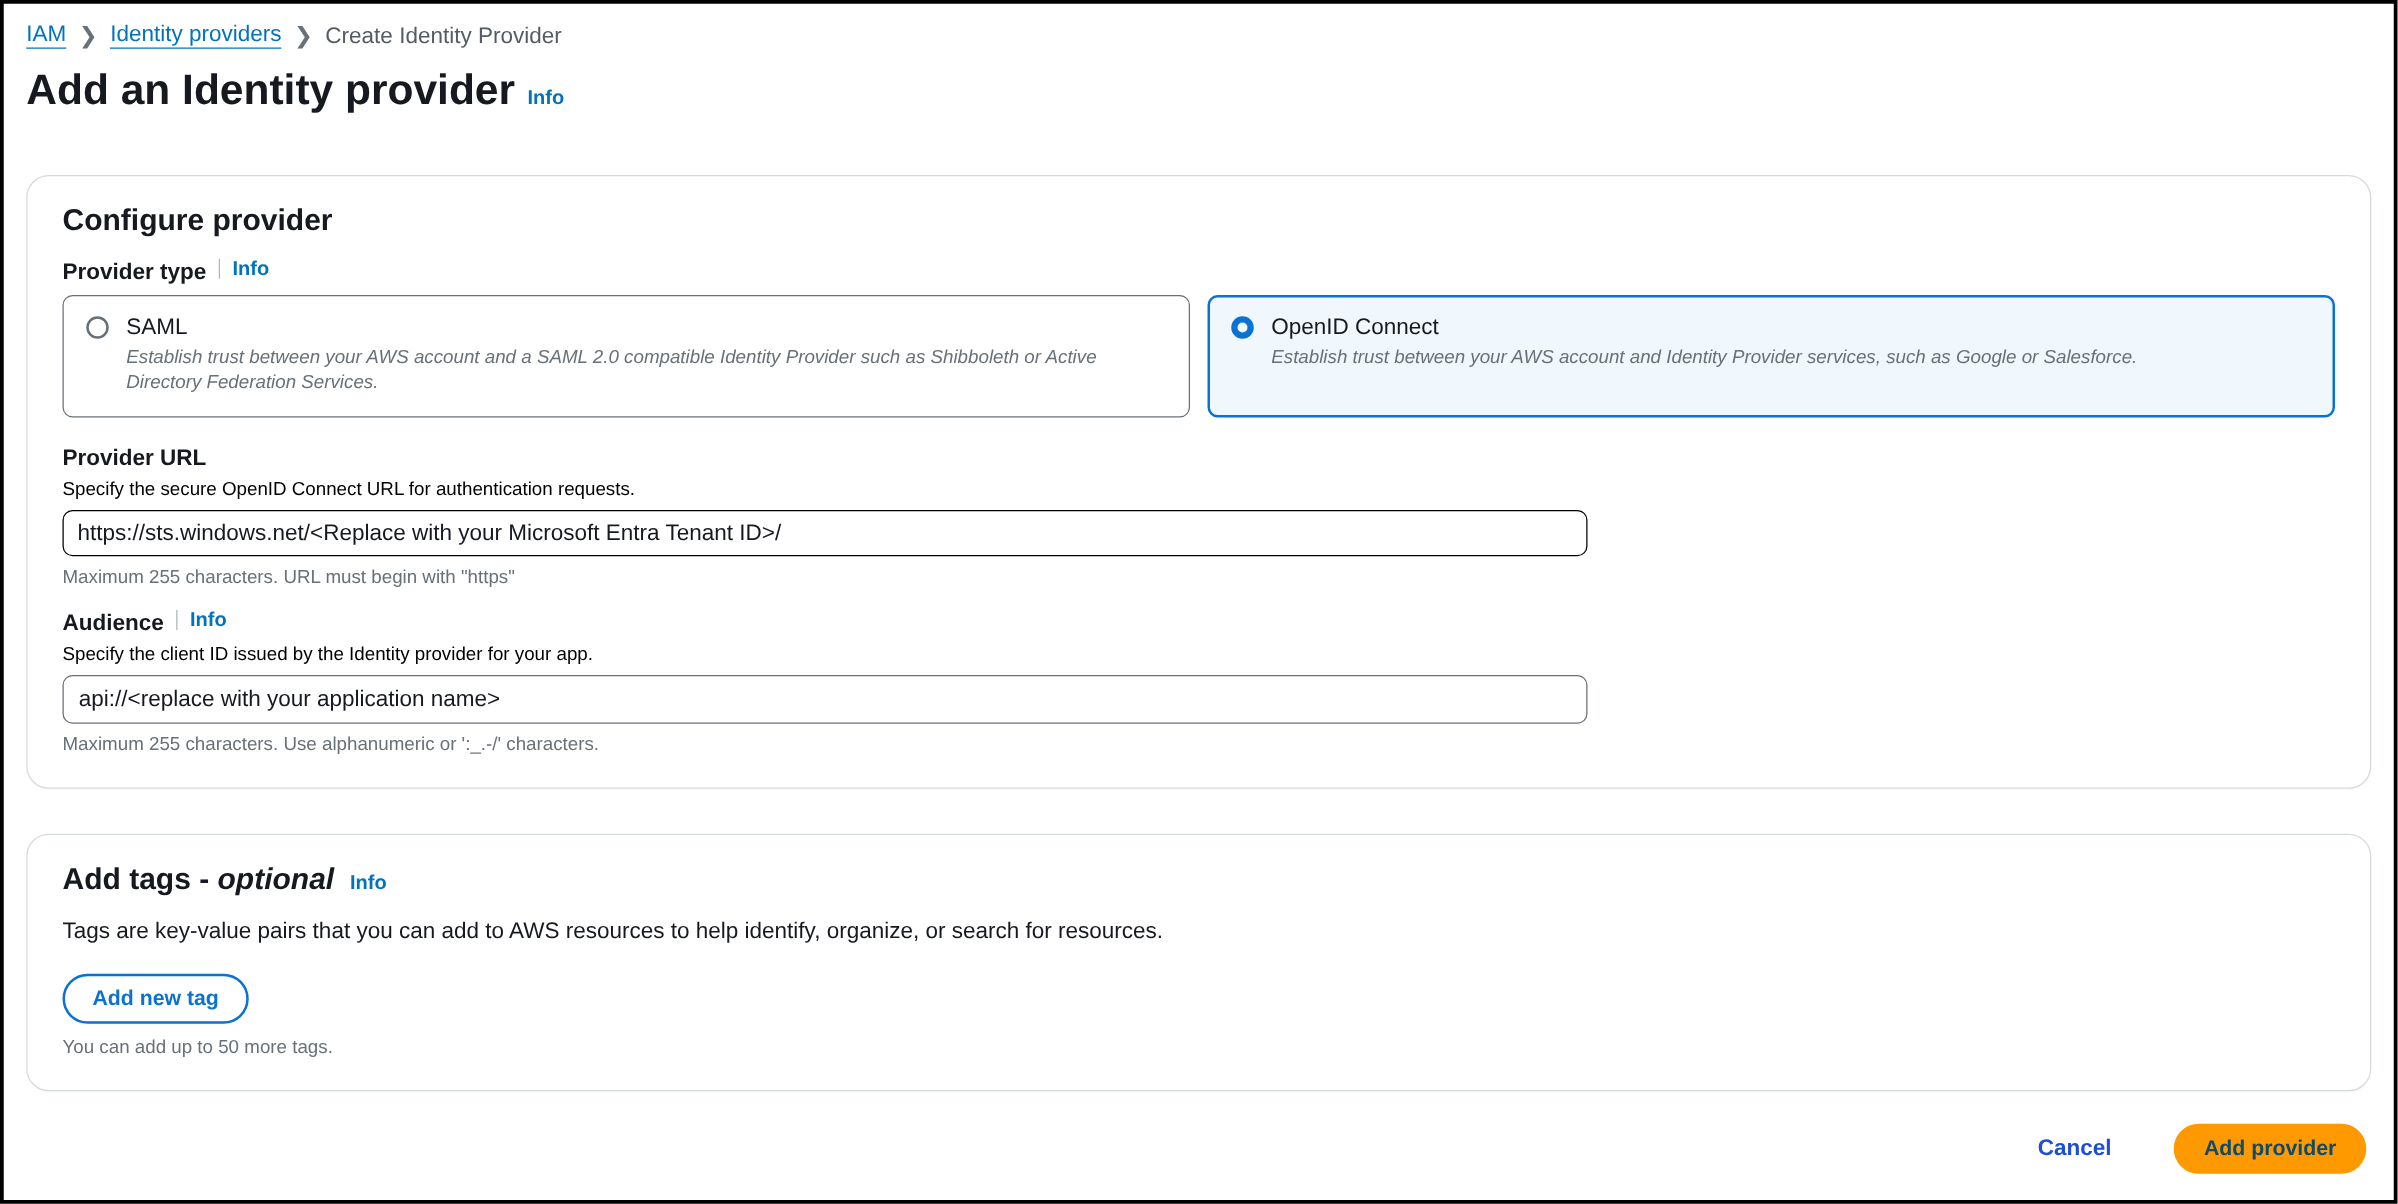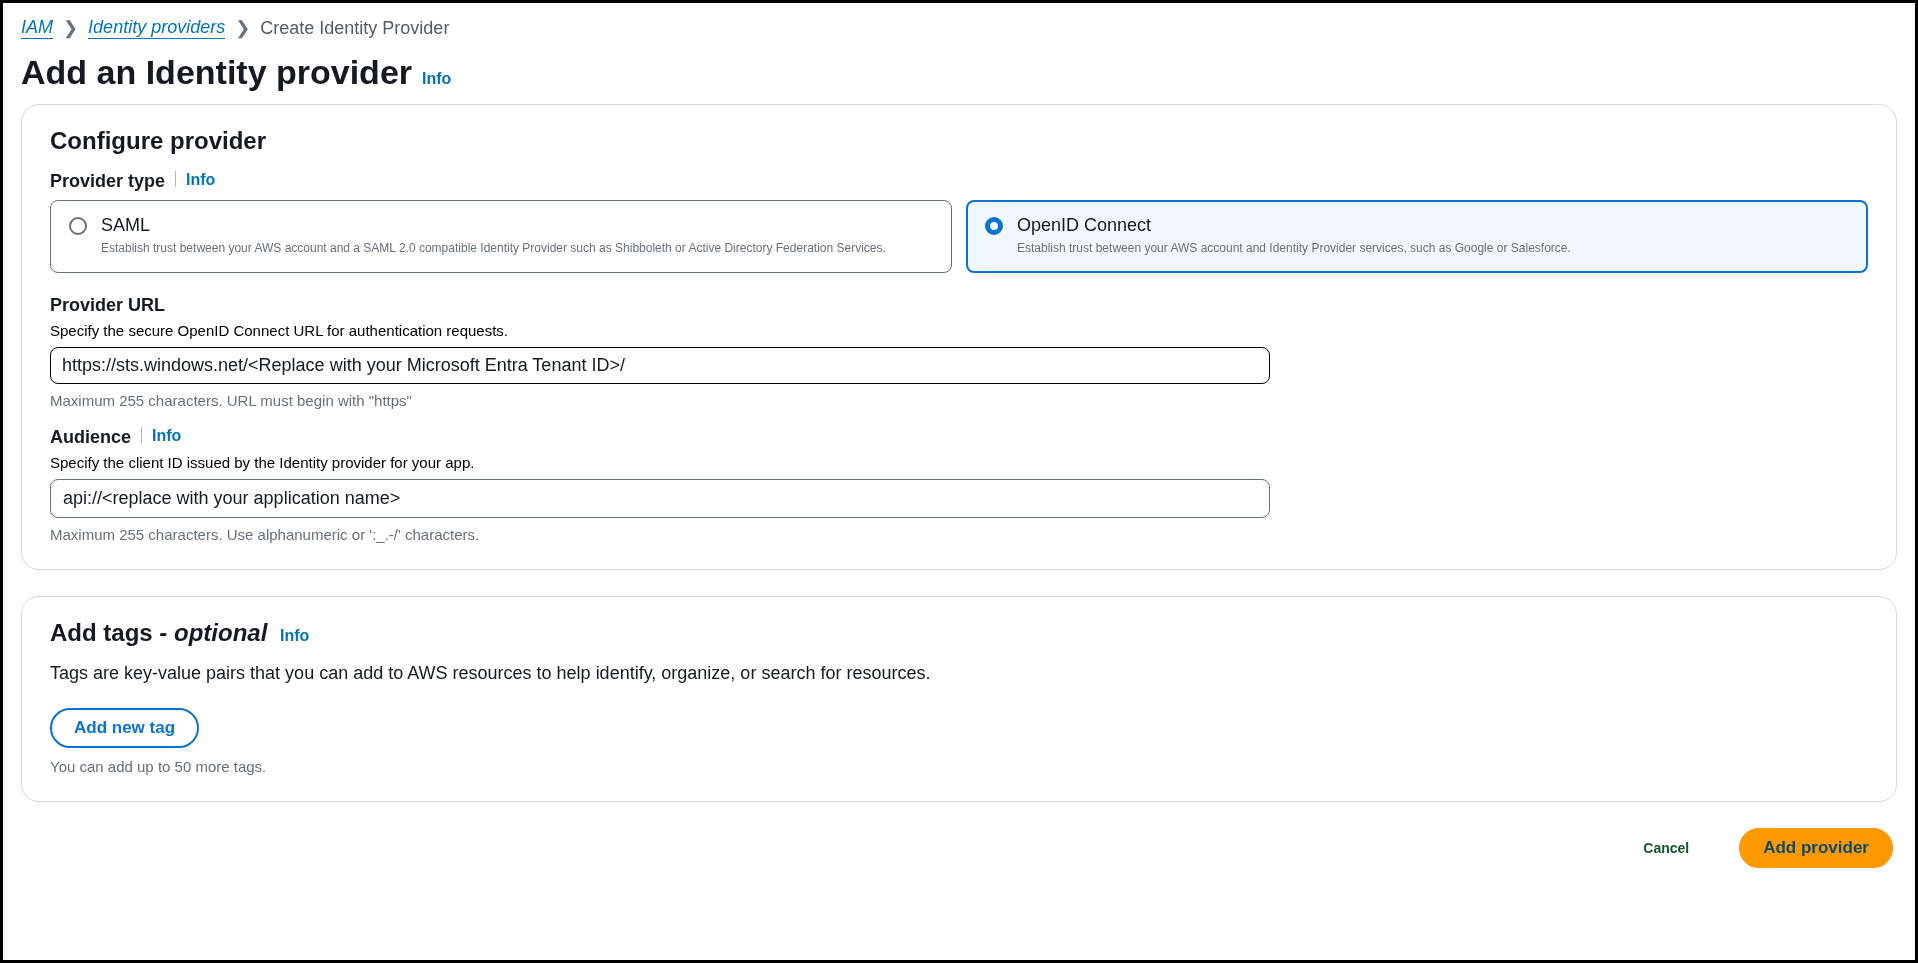--- a/index.html
+++ b/index.html
@@ -12,32 +12,33 @@
     height: 963px;
     padding: 10px 18px 18px 18px;
   }
   .breadcrumb {
     display: flex;
     align-items: center;
     gap: 10px;
     font-size: 18px;
     padding: 4px 0 8px 0;
   }
-  .breadcrumb a { color: #0073bb; text-decoration: none; border-bottom: 1px solid #0073bb; font-style: italic; }
+  .breadcrumb a { color: #0073bb; text-decoration: none; border-bottom: 1px solid #0073bb; }
   .breadcrumb .chev { color: #687078; }
   .breadcrumb .current { color: #545b64; font-weight: 400; }
   .page-title-row { display: flex; align-items: baseline; gap: 10px; padding: 6px 0 12px 0; }
   h1.page-title { font-size: 34px; font-weight: 700; color: #16191f; }
   .info-link { color: #0073bb; font-size: 16px; font-weight: 600; }
   .panel {
     border: 1px solid #d5dbdb;
     border-radius: 18px;
     padding: 22px 28px 26px 28px;
     margin-bottom: 26px;
     box-shadow: 0 1px 1px rgba(0,0,0,0.02);
+    margin-top: 36px;
   }
   .panel h2 { font-size: 24px; font-weight: 700; margin-bottom: 16px; }
   .panel h2 .optional { font-style: italic; font-weight: 700; }
   .label-row { display: flex; gap: 10px; margin-bottom: 6px; }
   .field-label { font-size: 18px; font-weight: 700; }
   .divider-v { width: 1px; height: 16px; background: #aab7b8; }
   .hint { font-size: 15px; color: #000000; margin-bottom: 8px; }
   .tile-row { display: flex; gap: 14px; margin-top: 8px; margin-bottom: 22px; }
   .tile {
     flex: 1;
@@ -55,41 +56,41 @@
     padding: 13px 17px 15px 17px;
   }
   .radio-circle {
     width: 18px; height: 18px; border-radius: 50%;
     border: 2px solid #687078;
     flex-shrink: 0; margin-top: 2px;
     position: relative;
   }
   .tile.selected .radio-circle { border-color: #0972d3; border-width: 5px; }
   .tile-body .tile-title { font-size: 18px; font-weight: 400; color: #16191f; margin-bottom: 4px; }
-  .tile-body .tile-desc { font-size: 12px; color: #687078; line-height: 1.35; }
+  .tile-body .tile-desc { font-size: 15px; color: #687078; line-height: 1.35; font-style: italic; }
   input.text-input {
     width: 1220px;
     font-size: 18px;
     padding: 8px 12px;
     border: 1px solid #687078;
     border-radius: 8px;
     color: #16191f;
   }
   input.text-input.focused { border: 1px solid #000000; padding: 7px 11px; }
   .field-block { margin-bottom: 18px; }
   .constraint { font-size: 15px; color: #687078; margin-top: 8px; }
   .tags-desc { font-size: 18px; color: #16191f; margin-bottom: 24px; }
   .tags-empty { font-size: 18px; color: #687078; margin-bottom: 26px; }
   .btn {
     display: inline-flex; align-items: center; justify-content: center;
     border-radius: 20px; font-weight: 700; cursor: pointer; font-size: 17px;
     border: 2px solid transparent; padding: 8px 22px;
   }
   .btn-outline { color: #0972d3; border-color: #0972d3; background: #fff; }
-  .btn-link { color: #14532d; background: transparent; border: none; font-weight: 700; font-size: 14px; }
+  .btn-link { color: #1d4ed8; background: transparent; border: none; font-weight: 700; font-size: 18px; }
   .btn-primary { background: #ff9900; color: #0c4a6e; border-color: #ff9900; }
   .tags-footer-hint { font-size: 15px; color: #687078; margin-top: 10px; }
   .action-row { display: flex; justify-content: flex-end; gap: 28px; align-items: center; padding-right: 4px; }
 </style>
 </head>
 <body>
 
 <nav class="breadcrumb">
   <a href="#">IAM</a>
   <span class="chev">❯</span>

